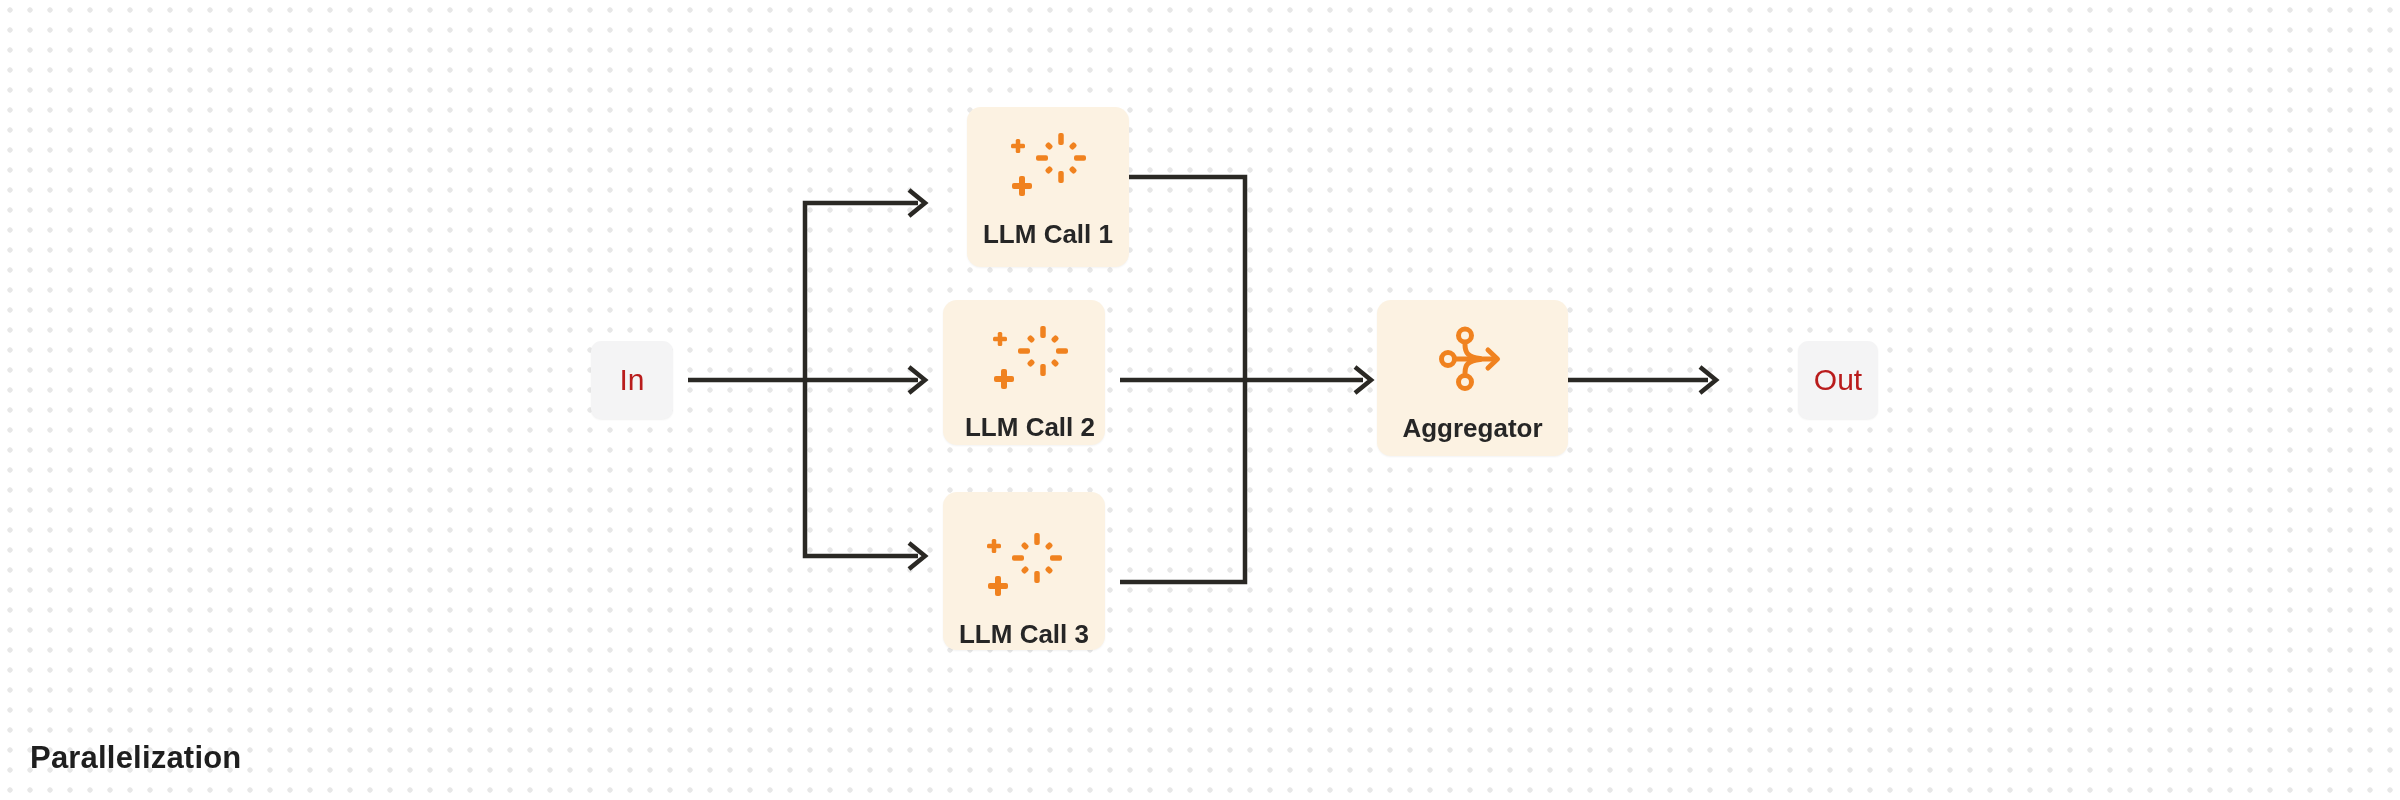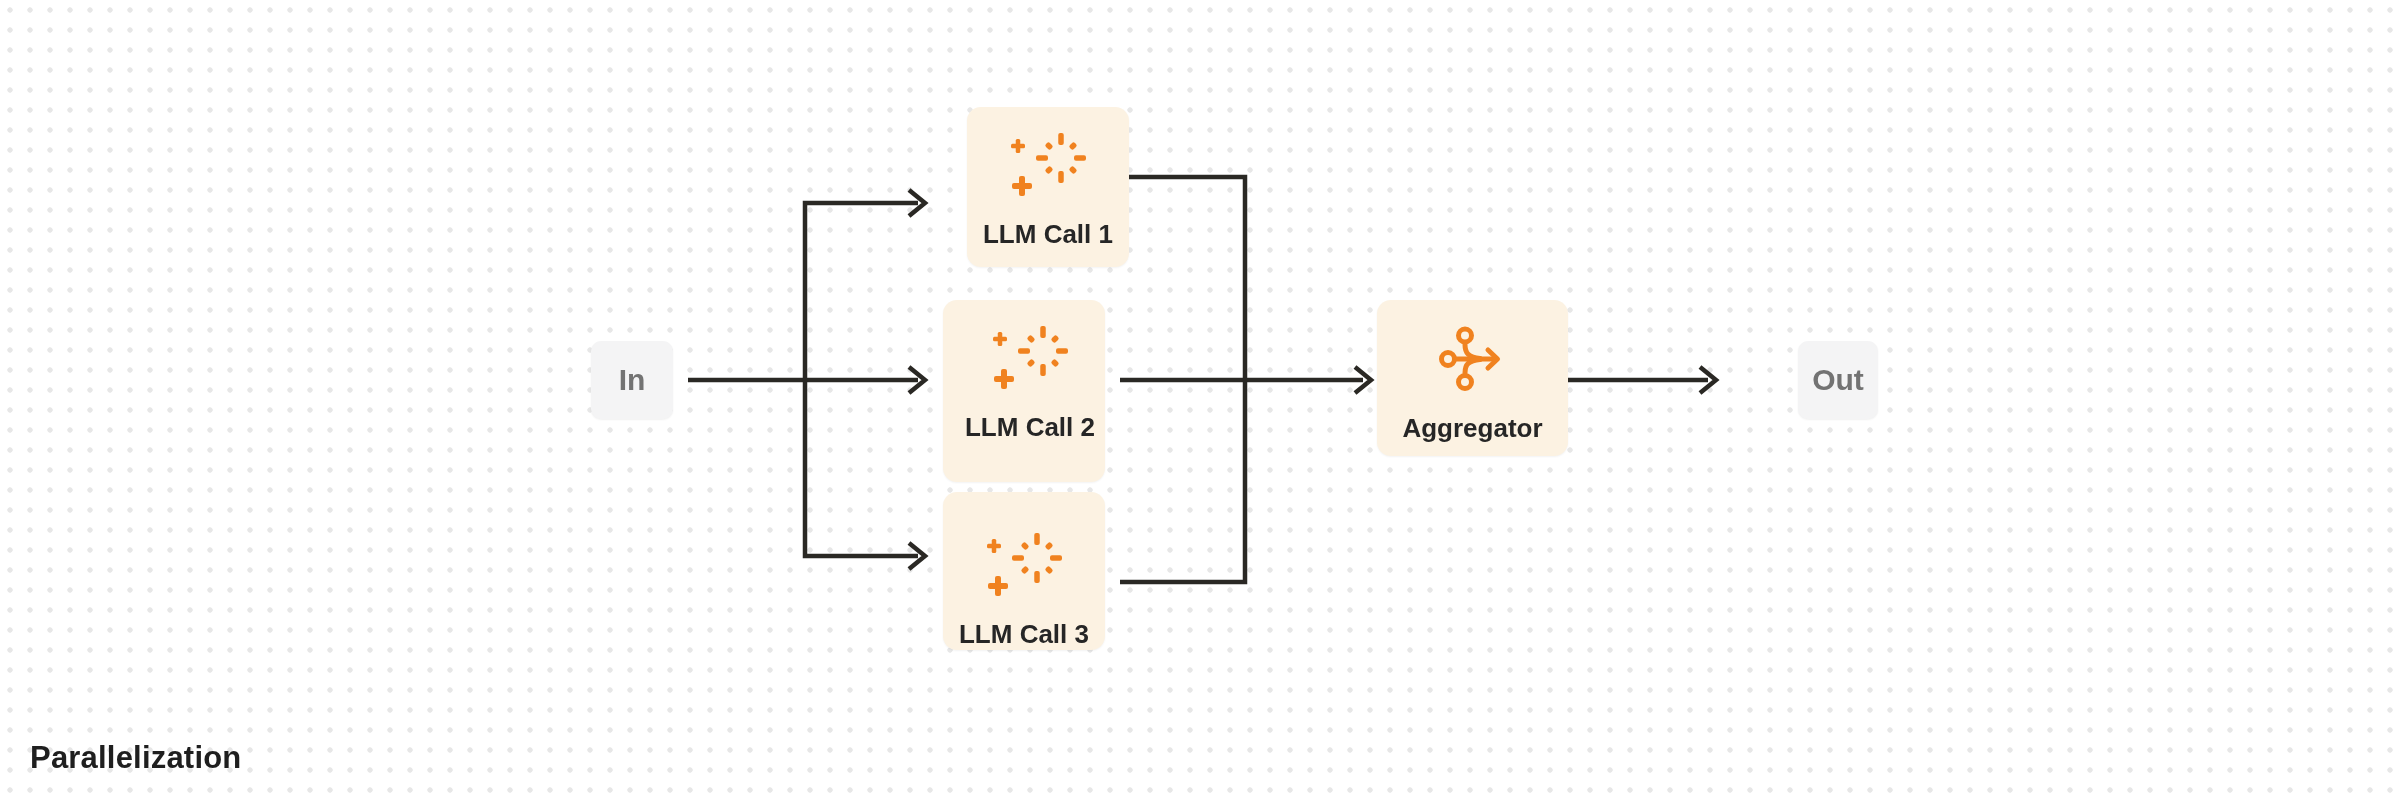--- a/index.html
+++ b/index.html
@@ -24,40 +24,40 @@
     position: absolute;
     box-sizing: border-box;
     display: flex;
     align-items: center;
     justify-content: center;
   }
   .terminal {
     background: #f4f4f5;
     border-radius: 10px;
     box-shadow: 0 1px 2px rgba(20,20,20,0.06);
-    font-weight: 700;
+    font-weight: 400;
     font-size: 30px;
-    color: #737373;
+    color: #b91c1c;
   }
   .task {
     background: #fcf2e2;
     border-radius: 14px;
     box-shadow: 0 1px 2px rgba(20,20,20,0.05);
     flex-direction: column;
     justify-content: flex-start;
   }
   .task .node-label {
     font-weight: 700;
     font-size: 26px;
     line-height: 1.1;
     color: #262626;
     white-space: nowrap;
   }
   #node-llm1 { left: 943px; top: 107px; width: 162px; height: 160px; padding-top: 23px; margin-left: 24px; }
-  #node-llm2 { left: 943px; top: 300px; width: 162px; height: 182px; padding-top: 23px; padding-left: 12px; }
+  #node-llm2 { left: 943px; top: 300px; width: 162px; height: 145px; padding-top: 23px; padding-left: 12px; }
   #node-llm3 { left: 943px; top: 492px; width: 162px; height: 158px; padding-top: 38px; }
   #node-agg  { left: 1377px; top: 300px; width: 191px; height: 156px; padding-top: 26px; }
   #node-in   { left: 591px;  top: 341px; width: 82px;  height: 78px; }
   #node-out  { left: 1798px; top: 341px; width: 80px;  height: 78px; }
   .llm-gap  { margin-top: 20px; }
   .agg-gap  { margin-top: 23px; }
   .diagram-title {
     position: absolute;
     left: 30px; top: 740px;
     font-weight: 700;

